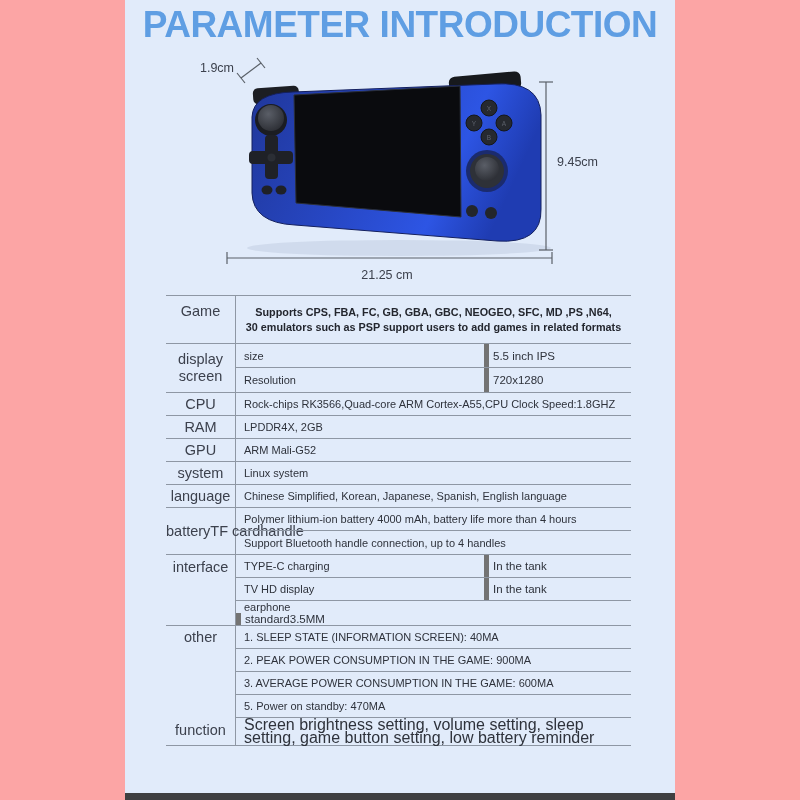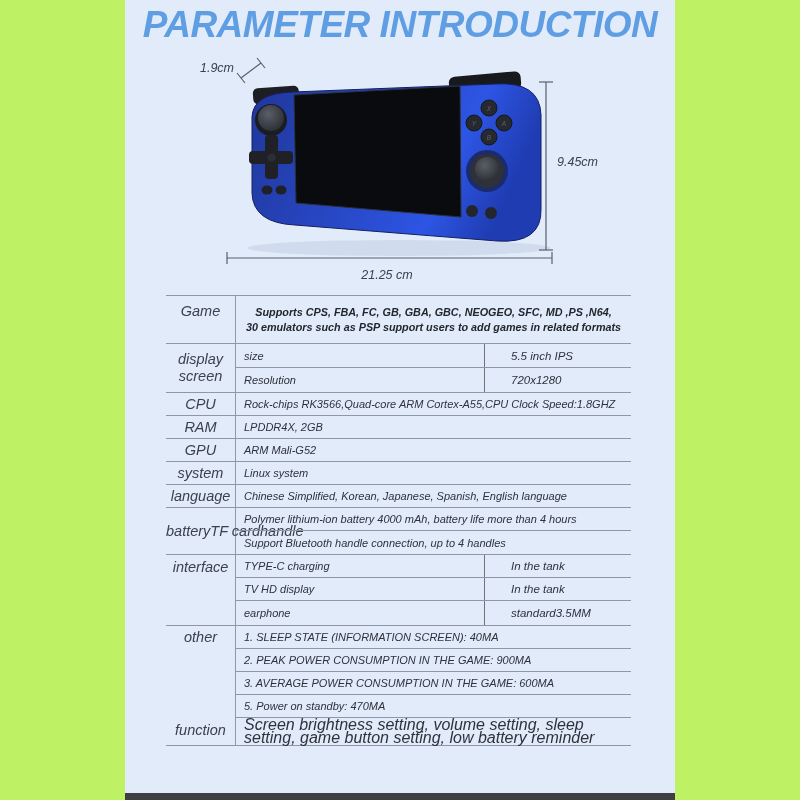--- a/index.html
+++ b/index.html
@@ -1,20 +1,20 @@
 <!DOCTYPE html>
 <html><head>
 <meta charset="utf-8">
 <style>
   html,body { margin:0; padding:0; }
   body {
     width:800px; height:800px; background:#ffffff; overflow:hidden;
     font-family:"Liberation Sans", sans-serif;
   }
-  .page { position:relative; width:800px; height:800px; background:#bef264;font-style:italic; }
+  .page { position:relative; width:800px; height:800px; background:#fca5a5; }
   .content {
     position:absolute; left:125px; top:0; width:550px; height:800px;
     background:#e1ebfa;
   }
   .title {
     position:absolute; top:4px; left:0; width:100%; margin:0;
     text-align:center; font-size:37px; font-weight:bold; letter-spacing:-0.5px;
     color:#5f9ee3;
   }
   .figure { position:absolute; top:55px; left:0; width:550px; height:235px; }
@@ -39,36 +39,36 @@
   .lbl.split { flex-direction:column; justify-content:space-between; padding:3px 0 6px 0; }
   .body { flex:1; min-width:0; }
   .sub { display:flex; box-sizing:border-box; height:23px; border-bottom:1px solid #8e97a4; }
   .sub:last-child { border-bottom:none; }
   .txt {
     flex:1; min-width:0; display:flex; align-items:center;
     padding-left:8px; font-size:11px; white-space:nowrap; color:#2e323b;
   }
   .rv {
     width:147px; flex:none; box-sizing:border-box;
-    border-left:1px solid #737373;
-    display:flex; align-items:center; padding-left:26px;
+    border-left:5px solid #737373;
+    display:flex; align-items:center; padding-left:4px;
     font-size:11.5px; white-space:nowrap; color:#2e323b;
   }
   .sec-game { height:48px; }
   .sec-game .lbl { align-items:flex-start; padding-top:7px; }
   .game-cell {
     height:100%; display:flex; flex-direction:column; justify-content:center;
     text-align:center; font-size:10.8px; font-weight:600; line-height:15px;
     white-space:nowrap; color:#23262e;
   }
   .sec-display .sub { height:24px; }
   .sec-single { height:23px; }
   .sec-single .body { display:flex; }
   .sec-interface .sub { height:23px; }
-  .sec-interface .sub:last-child { height:24px; }
+  .sec-interface .sub:last-child { height:24px;flex-direction:column; }
   .sub-fn { height:27px; border-bottom:none; }
   .fn-text {
     flex:1; min-width:0; padding:1px 4px 1px 8px; font-size:16px; line-height:12.5px;
     display:flex; align-items:center; color:#2e323b;
   }
   .bottom-strip {
     position:absolute; left:0; bottom:0; width:550px; height:7px; background:#3f3f41;
   }
 </style>
 </head>

